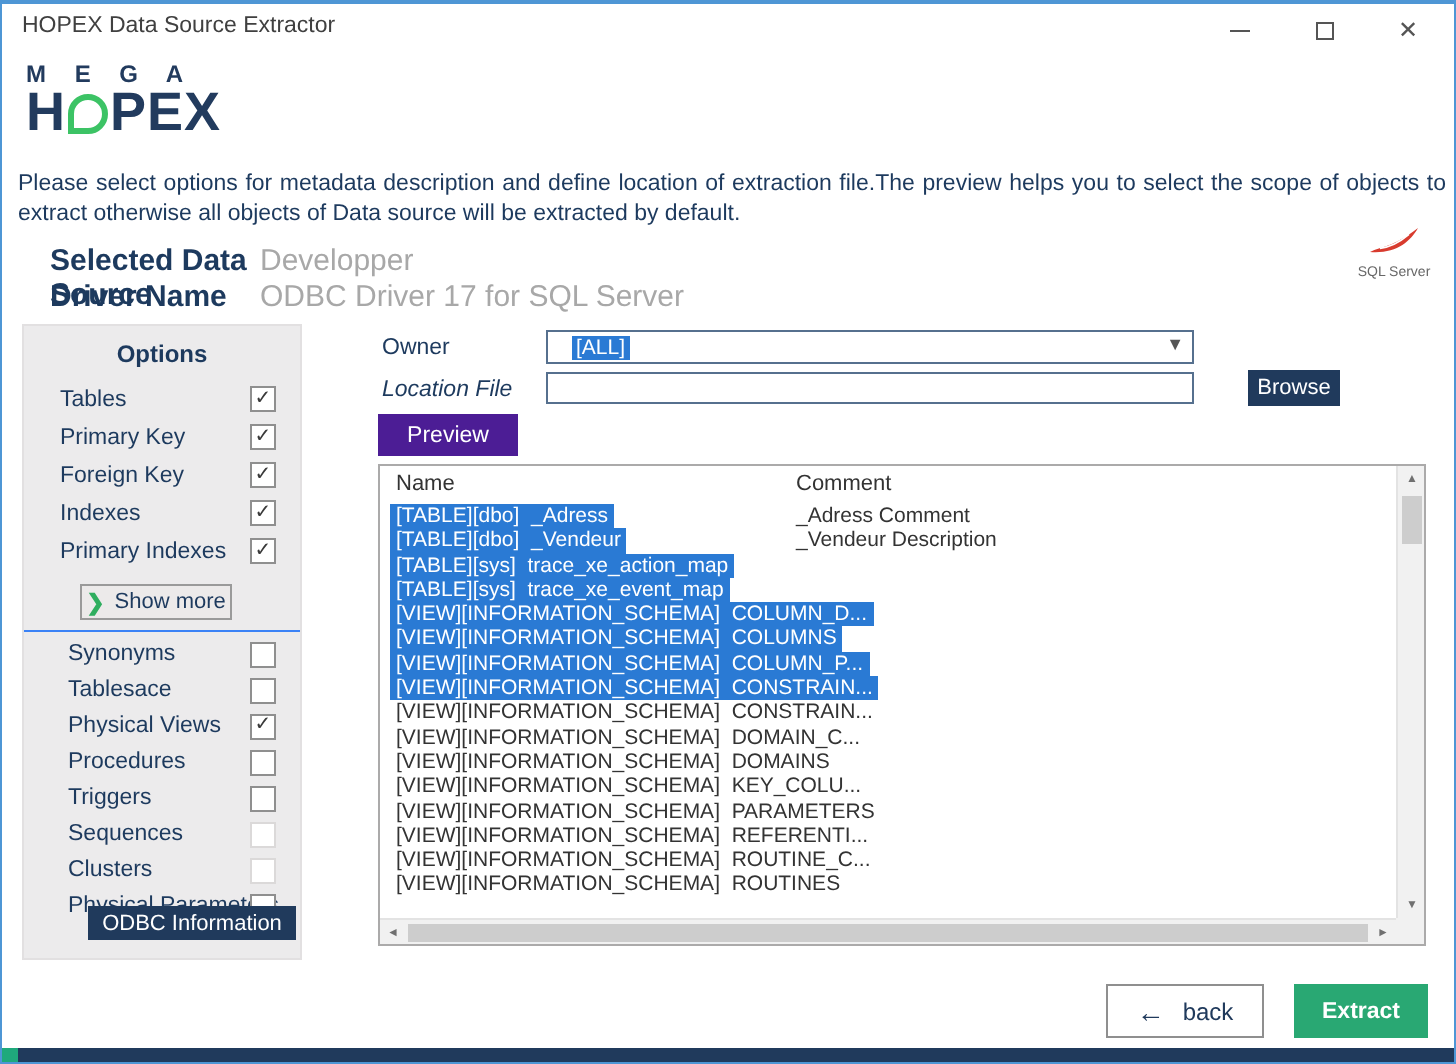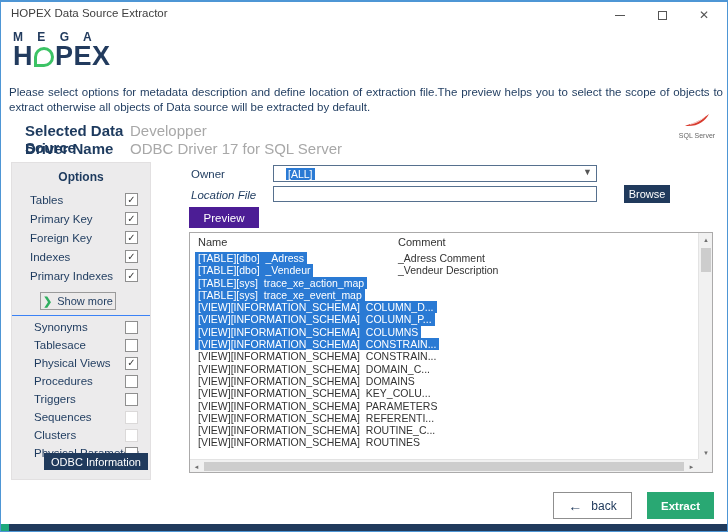--- a/index.html
+++ b/index.html
@@ -239,22 +239,22 @@
       <div class="list-header">
         <span class="col-name">Name</span>
         <span class="col-comment">Comment</span>
       </div>
       <div>
           <div class="list-row"><span class="row-name sel">[TABLE][dbo]  _Adress</span><span class="row-comment">_Adress Comment</span></div>
           <div class="list-row"><span class="row-name sel">[TABLE][dbo]  _Vendeur</span><span class="row-comment">_Vendeur Description</span></div>
           <div class="list-row"><span class="row-name sel">[TABLE][sys]  trace_xe_action_map</span></div>
           <div class="list-row"><span class="row-name sel">[TABLE][sys]  trace_xe_event_map</span></div>
           <div class="list-row"><span class="row-name sel">[VIEW][INFORMATION_SCHEMA]  COLUMN_D...</span></div>
+          <div class="list-row"><span class="row-name sel">[VIEW][INFORMATION_SCHEMA]  COLUMNS</span></div>
           <div class="list-row"><span class="row-name sel">[VIEW][INFORMATION_SCHEMA]  COLUMN_P...</span></div>
-          <div class="list-row"><span class="row-name sel">[VIEW][INFORMATION_SCHEMA]  COLUMNS</span></div>
           <div class="list-row"><span class="row-name sel">[VIEW][INFORMATION_SCHEMA]  CONSTRAIN...</span></div>
           <div class="list-row"><span class="row-name">[VIEW][INFORMATION_SCHEMA]  CONSTRAIN...</span></div>
           <div class="list-row"><span class="row-name">[VIEW][INFORMATION_SCHEMA]  DOMAIN_C...</span></div>
           <div class="list-row"><span class="row-name">[VIEW][INFORMATION_SCHEMA]  DOMAINS</span></div>
           <div class="list-row"><span class="row-name">[VIEW][INFORMATION_SCHEMA]  KEY_COLU...</span></div>
           <div class="list-row"><span class="row-name">[VIEW][INFORMATION_SCHEMA]  PARAMETERS</span></div>
           <div class="list-row"><span class="row-name">[VIEW][INFORMATION_SCHEMA]  REFERENTI...</span></div>
           <div class="list-row"><span class="row-name">[VIEW][INFORMATION_SCHEMA]  ROUTINE_C...</span></div>
           <div class="list-row"><span class="row-name">[VIEW][INFORMATION_SCHEMA]  ROUTINES</span></div>
         </div>

